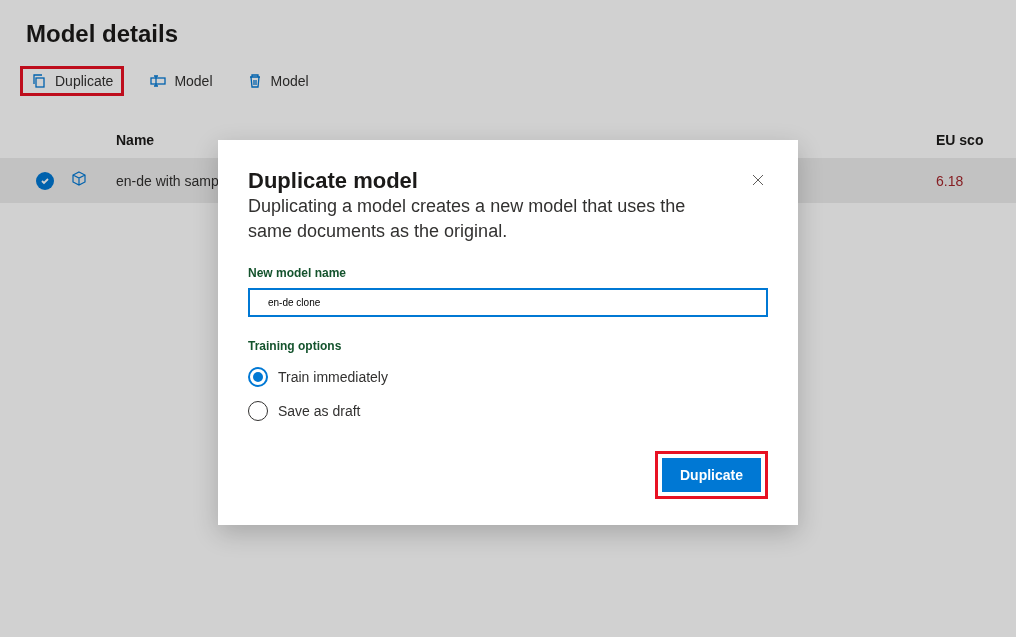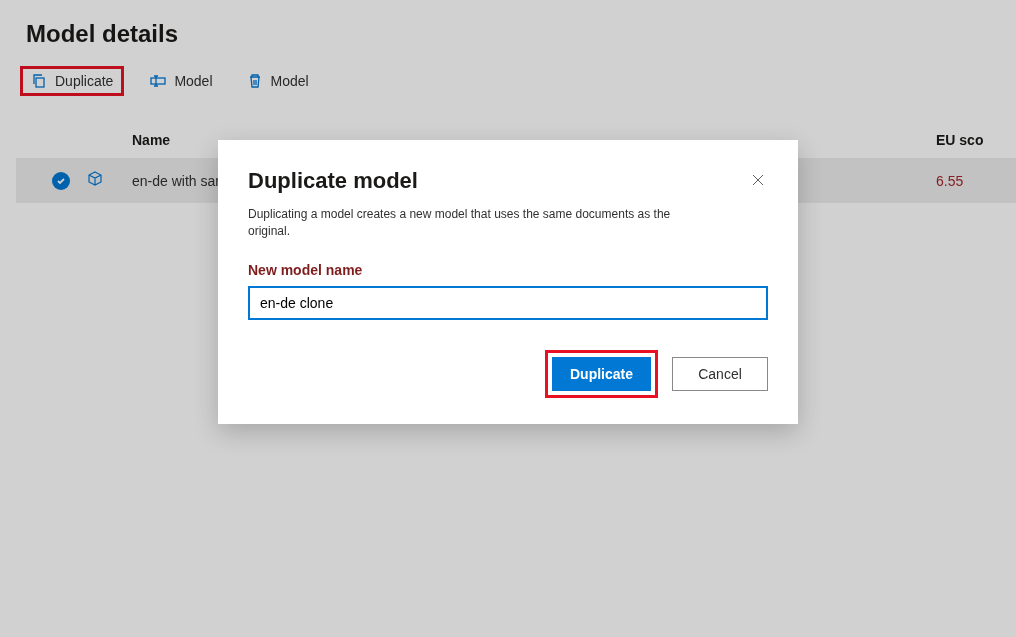--- a/index.html
+++ b/index.html
@@ -34,21 +34,20 @@
     }
     .toolbar-btn .icon {
       color: #0078d4;
       display: inline-flex;
     }
     .highlight-red {
       border: 3px solid #e81123;
     }
     .table-area {
       margin-top: 12px;
-      padding-left: 16px;
     }
     .table-header {
       display: flex;
       padding: 10px 0;
       font-size: 14px;
       font-weight: 600;
       color: #1b1a19;
     }
     .col-check { width: 70px; }
     .col-icon { width: 40px; }
@@ -98,37 +97,36 @@
       font-size: 22px;
       font-weight: 600;
       color: #1b1a19;
     }
     .close-x {
       cursor: pointer;
       color: #605e5c;
       padding: 2px;
     }
     .dialog-desc {
-      font-size: 12px;
-      color: #323130;
-      margin-top: 12px;
+      font-size: 18px;
+      color: #323130;
       line-height: 1.4;
       max-width: 460px;
     }
     .field-label {
-      font-size: 14px;
-      font-weight: 600;
-      color: #7f1d1d;
+      font-size: 12px;
+      font-weight: 600;
+      color: #14532d;
       margin-top: 22px;
     }
     .text-input {
       width: 100%;
       border: 2px solid #0078d4;
-      padding: 7px 10px;
-      font-size: 14px;
+      padding: 7px 18px;
+      font-size: 10px;
       font-family: inherit;
       margin-top: 8px;
       outline: none;
     }
     .radio-group { margin-top: 12px; }
     .radio-option {
       display: flex;
       align-items: center;
       gap: 10px;
       margin-top: 14px;
@@ -238,40 +236,52 @@
       </div>
     </div>
     <div class="col-icon">
       <span>
         <svg width="18" height="18" viewBox="0 0 18 18" fill="none">
             <path d="M9 2l6 3v7l-6 3-6-3V5l6-3zM3 5l6 3 6-3M9 8v7" stroke="#0078d4" stroke-width="1.2"></path>
           </svg>
       </span>
     </div>
     <div class="col-name">en-de with sample data</div>
-    <div class="col-score score-val">6.55</div>
+    <div class="col-score score-val">6.18</div>
   </div>
 </div>
 
 <div class="overlay">
   <div class="dialog">
     <div class="dialog-header">
       <div class="dialog-title">Duplicate model</div>
       <div class="close-x">
         <svg width="16" height="16" viewBox="0 0 16 16">
             <path d="M3 3l10 10M13 3L3 13" stroke="#605e5c" stroke-width="1"></path>
           </svg>
       </div>
     </div>
     <div class="dialog-desc">Duplicating a model creates a new model that uses the same documents as the original.</div>
 
     <div class="field-label">New model name</div>
     <input class="text-input" type="text" value="en-de clone" style="">
 
+    <div class="field-label">Training options</div>
+    <div class="radio-group">
+      <div class="radio-option">
+        <span class="radio-circle selected">
+            <span class="radio-dot"></span>
+          </span>
+        <span>Train immediately</span>
+      </div>
+      <div class="radio-option">
+        <span class="radio-circle"></span>
+        <span>Save as draft</span>
+      </div>
+    </div>
 
     <div class="dialog-actions">
       <span class="btn-primary-wrap">
         <button class="btn btn-primary">Duplicate</button>
       </span>
-      <button class="btn btn-secondary">Cancel</button>
     </div>
   </div>
 </div>
 
 </body></html>

